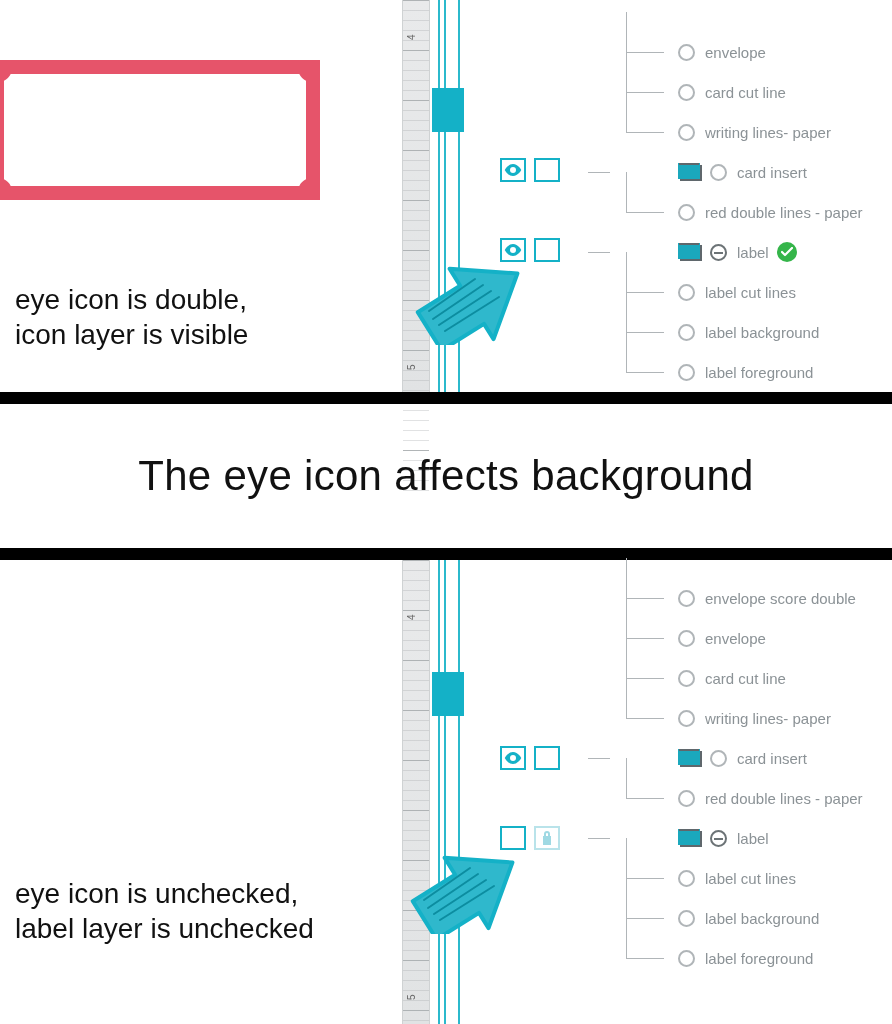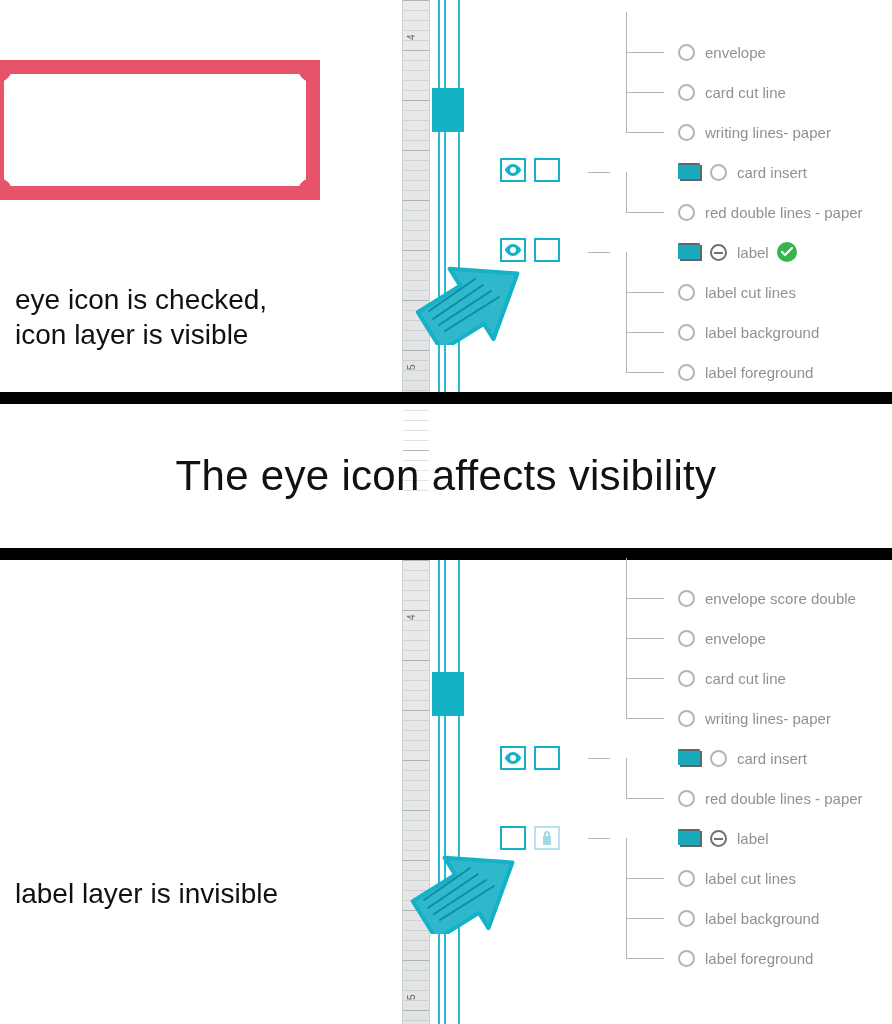--- a/index.html
+++ b/index.html
@@ -216,21 +216,21 @@
   <div class="sketch-arrow" style="top:255px;left:415px">
     <svg viewBox="0 0 120 90">
       <g fill="none" stroke="#14b1c7" stroke-width="4" stroke-linejoin="round" stroke-linecap="round">
         <path d="M5 70 L55 70 L55 88 L110 45 L55 5 L55 25 L5 25 Z" fill="#2fb8cc" transform="rotate(-32 60 45)"></path>
         <path d="M18 64 L68 30 M24 70 L76 36 M30 76 L84 42 M14 56 L60 24" stroke="#0c8da0" stroke-width="2"></path>
       </g>
     </svg>
   </div>
 
   <div class="caption" style="top:282px;left:15px">
-    <div>eye icon is checked,</div>
+    <div>eye icon is double,</div>
     <div>icon layer is visible</div>
   </div>
 
   <div class="panel" id="panel-top">
       <div class="row" style="top: 32px; position: absolute; left: 0px; right: 0px;">
         <div class="tree">
           <div class="vline" style="left:38px;top:-20px;height:40px"></div>
           <div class="hline" style="left:38px;top:20px;width:38px"></div>
         </div>
         <div class="circle"></div>
@@ -314,21 +314,21 @@
           <div class="vline" style="left:38px;top:-20px;height:40px"></div>
           <div class="hline" style="left:38px;top:20px;width:38px"></div>
         </div>
         <div class="circle"></div>
         <span class="label">label foreground</span>
       </div>
     </div>
 </div>
 
 <div class="divider d1"></div>
-<div class="headline">The eye icon affects visibility</div>
+<div class="headline">The eye icon affects background</div>
 <div class="divider d2"></div>
 
 <div class="half bottom">
 
   <div class="canvas-zone">
     <div class="ruler">
       <span class="num" style="top:60px">4</span>
       <span class="num" style="top:440px">5</span>
     <div class="tick" style="top: 0px; opacity: 0.9;"></div>
         <div class="tick" style="top: 10px; opacity: 0.35;"></div>
@@ -404,21 +404,22 @@
   <div class="sketch-arrow" style="top:284px;left:410px">
     <svg viewBox="0 0 120 90">
       <g fill="none" stroke="#14b1c7" stroke-width="4" stroke-linejoin="round" stroke-linecap="round">
         <path d="M5 70 L55 70 L55 88 L110 45 L55 5 L55 25 L5 25 Z" fill="#2fb8cc" transform="rotate(-32 60 45)"></path>
         <path d="M18 64 L68 30 M24 70 L76 36 M30 76 L84 42 M14 56 L60 24" stroke="#0c8da0" stroke-width="2"></path>
       </g>
     </svg>
   </div>
 
   <div class="caption" style="top:316px;left:15px">
-    <div>label layer is invisible</div>
+    <div>eye icon is unchecked,</div>
+    <div>label layer is unchecked</div>
   </div>
 
   <div class="panel" id="panel-bottom">
       <div class="row" style="top: 18px; position: absolute; left: 0px; right: 0px;">
         <div class="tree">
           <div class="vline" style="left:38px;top:-20px;height:40px"></div>
           <div class="hline" style="left:38px;top:20px;width:38px"></div>
         </div>
         <div class="circle"></div>
         <span class="label">envelope score double</span>

